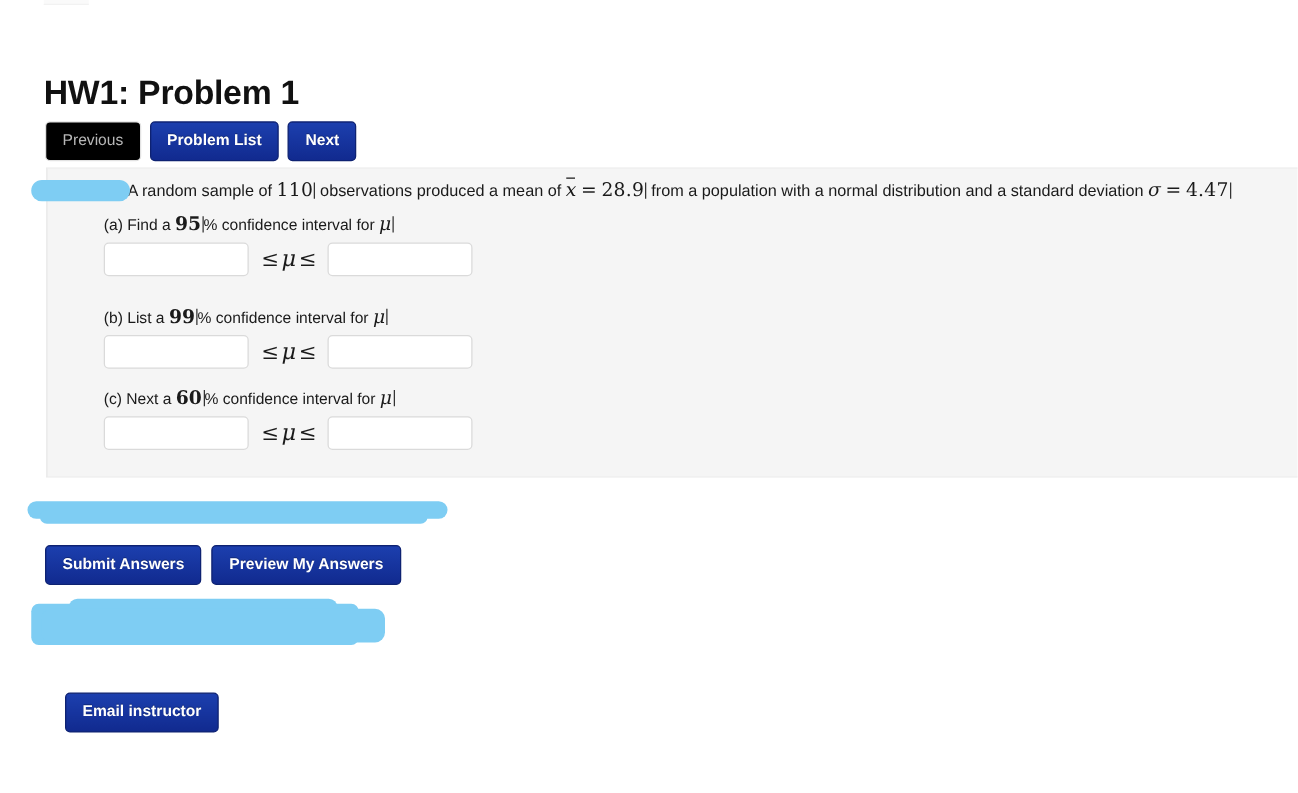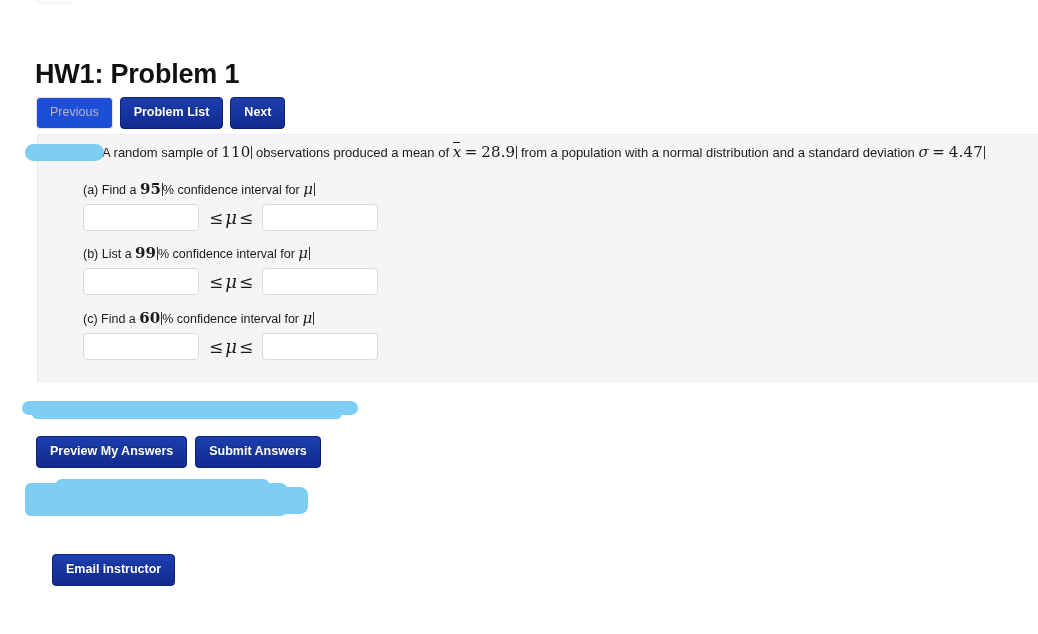--- a/index.html
+++ b/index.html
@@ -65,21 +65,21 @@
     display: inline-block;
   }
   .btn-primary {
     background: linear-gradient(#1c3fae, #112a8f);
     background-color: #15308f;
     border-color: #0e2272;
     color: #ffffff;
     text-shadow: 0 -1px 0 rgba(0,0,0,0.28);
   }
   .btn-disabled {
-    background: #1d4ed8;
+    background: #000000;
     border-color: #e2e2e2;
     color: #b7b7b7;
     font-weight: normal;
     cursor: default;
   }
 
   
   .problem-panel {
     position: absolute;
     left: 37px;
@@ -136,21 +136,21 @@
     top: 1px;
     height: 1px;
     background: #1a1a1a;
   }
 
   
   .part {
     position: absolute;
     left: 45px;
   }
-  .part-a { top: 46px; }
+  .part-a { top: 36px; }
   .part-b { top: 110px; }
   .part-c { top: 175px; }
 
   .part-label {
     font-size: 12.5px;
     line-height: 16px;
     color: #1a1a1a;
     white-space: nowrap;
     margin-bottom: 6px;
   }
@@ -301,34 +301,34 @@
     </div>
     <div class="answer-row">
       <input class="ans-input" type="text" value="" style="">
       <span class="ineq"><span>≤</span><span class="mu">μ</span><span>≤</span></span>
       <input class="ans-input" type="text" value="" style="">
     </div>
   </div>
 
   <div class="part part-c">
     <div class="part-label">
-      <span>(c) Find a </span><span class="pct">60</span><span class="mi-cursor"></span><span>% confidence interval for </span><span class="math-it">μ</span><span class="mi-cursor"></span>
+      <span>(c) Next a </span><span class="pct">60</span><span class="mi-cursor"></span><span>% confidence interval for </span><span class="math-it">μ</span><span class="mi-cursor"></span>
     </div>
     <div class="answer-row">
       <input class="ans-input" type="text" value="" style="">
       <span class="ineq"><span>≤</span><span class="mu">μ</span><span>≤</span></span>
       <input class="ans-input" type="text" value="" style="">
     </div>
   </div>
 
 </div>
 
 <div class="answer-buttons">
+  <button class="btn btn-primary">Submit Answers</button>
   <button class="btn btn-primary">Preview My Answers</button>
-  <button class="btn btn-primary">Submit Answers</button>
 </div>
 
 <div class="email-button-wrap">
   <button class="btn btn-primary">Email instructor</button>
 </div>
 
 <div class="hl hl-statement"></div>
 <div class="hl hl-bar1"></div>
 <div class="hl hl-blob"></div>
 

